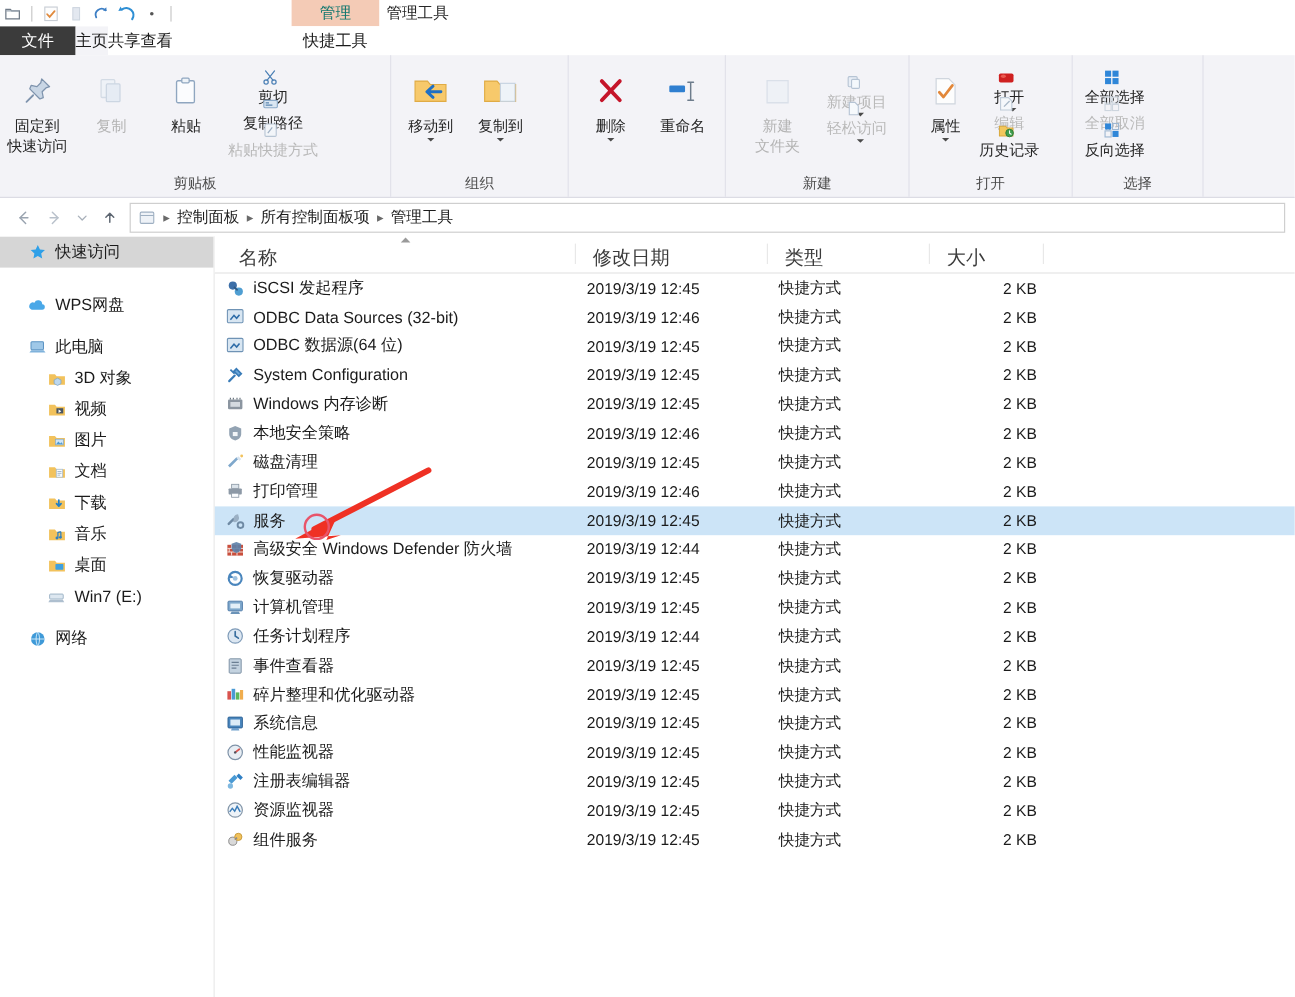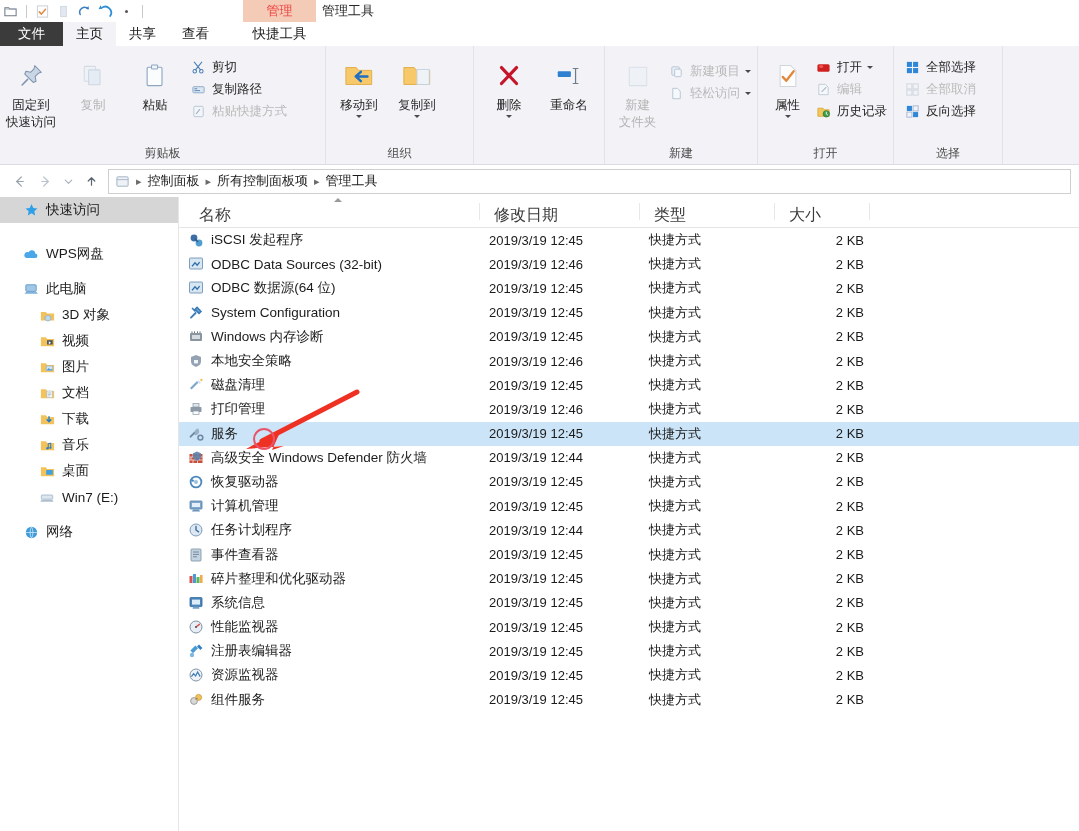--- a/index.html
+++ b/index.html
@@ -34,37 +34,37 @@
   }
 
   
   .ctx-banner {
     position: absolute; left: 243px; top: 0; width: 73px; height: 22px;
     background: #f4cbb6;
   }
   .ctx-banner-label {
     position: absolute; left: 243px; top: 0; width: 73px; height: 22px;
     display: flex; align-items: center; justify-content: center;
-    font-size: 13px; color: #ef4444; text-align: center;
+    font-size: 13px; color: #0f766e; text-align: center;
   }
   .win-title {
     position: absolute; left: 322px; top: 0; height: 22px;
     display: flex; align-items: center;
     font-size: 13px; color: #262626;
   }
 
   
   .tabstrip {
     position: absolute; left: 0; top: 22px; width: 1079px; height: 24px;
     background: #ffffff;
     display: flex; align-items: stretch;
   }
   .tab {
     display: flex; align-items: center; justify-content: center;
-    padding: 0 13px; font-size: 13.5px; color: #1b1b1b;
+    padding: 0 0; font-size: 13.5px; color: #1b1b1b;
     cursor: default; white-space: nowrap;
   }
   .tab.file {
     background: #3b3b3b; color: #ffffff; font-weight: normal;
     padding: 0 18px;
   }
   .tab.active-main { background: #f3f3f7; }
   .tab-ctx-holder {
     position: absolute; left: 243px; top: 22px; width: 73px; height: 24px;
     background: #ffffff;
@@ -113,21 +113,21 @@
     margin-top: 2px;
   }
 
   
   .rsmallcol {
     display: flex; flex-direction: column; justify-content: center;
     padding-top: 4px;
   }
   .rsmall {
     display: flex; align-items: center; height: 22px; padding: 0 6px 0 4px;
-    font-size: 12.5px; color: #262626; white-space: nowrap; cursor: default;
+    font-size: 12.5px; color: #262626; white-space: nowrap; cursor: default; flex-direction: column;
   }
   .rsmall.dim { color: #b9b9b9; }
   .rsmall-ico {
     width: 17px; height: 17px; margin-right: 5px;
     display: flex; align-items: center; justify-content: center; flex: 0 0 auto;
   }
   .rsmall-caret {
     margin-left: 5px; width: 0; height: 0;
     border-left: 3px solid transparent; border-right: 3px solid transparent;
     border-top: 3.5px solid #4a4a4a;

